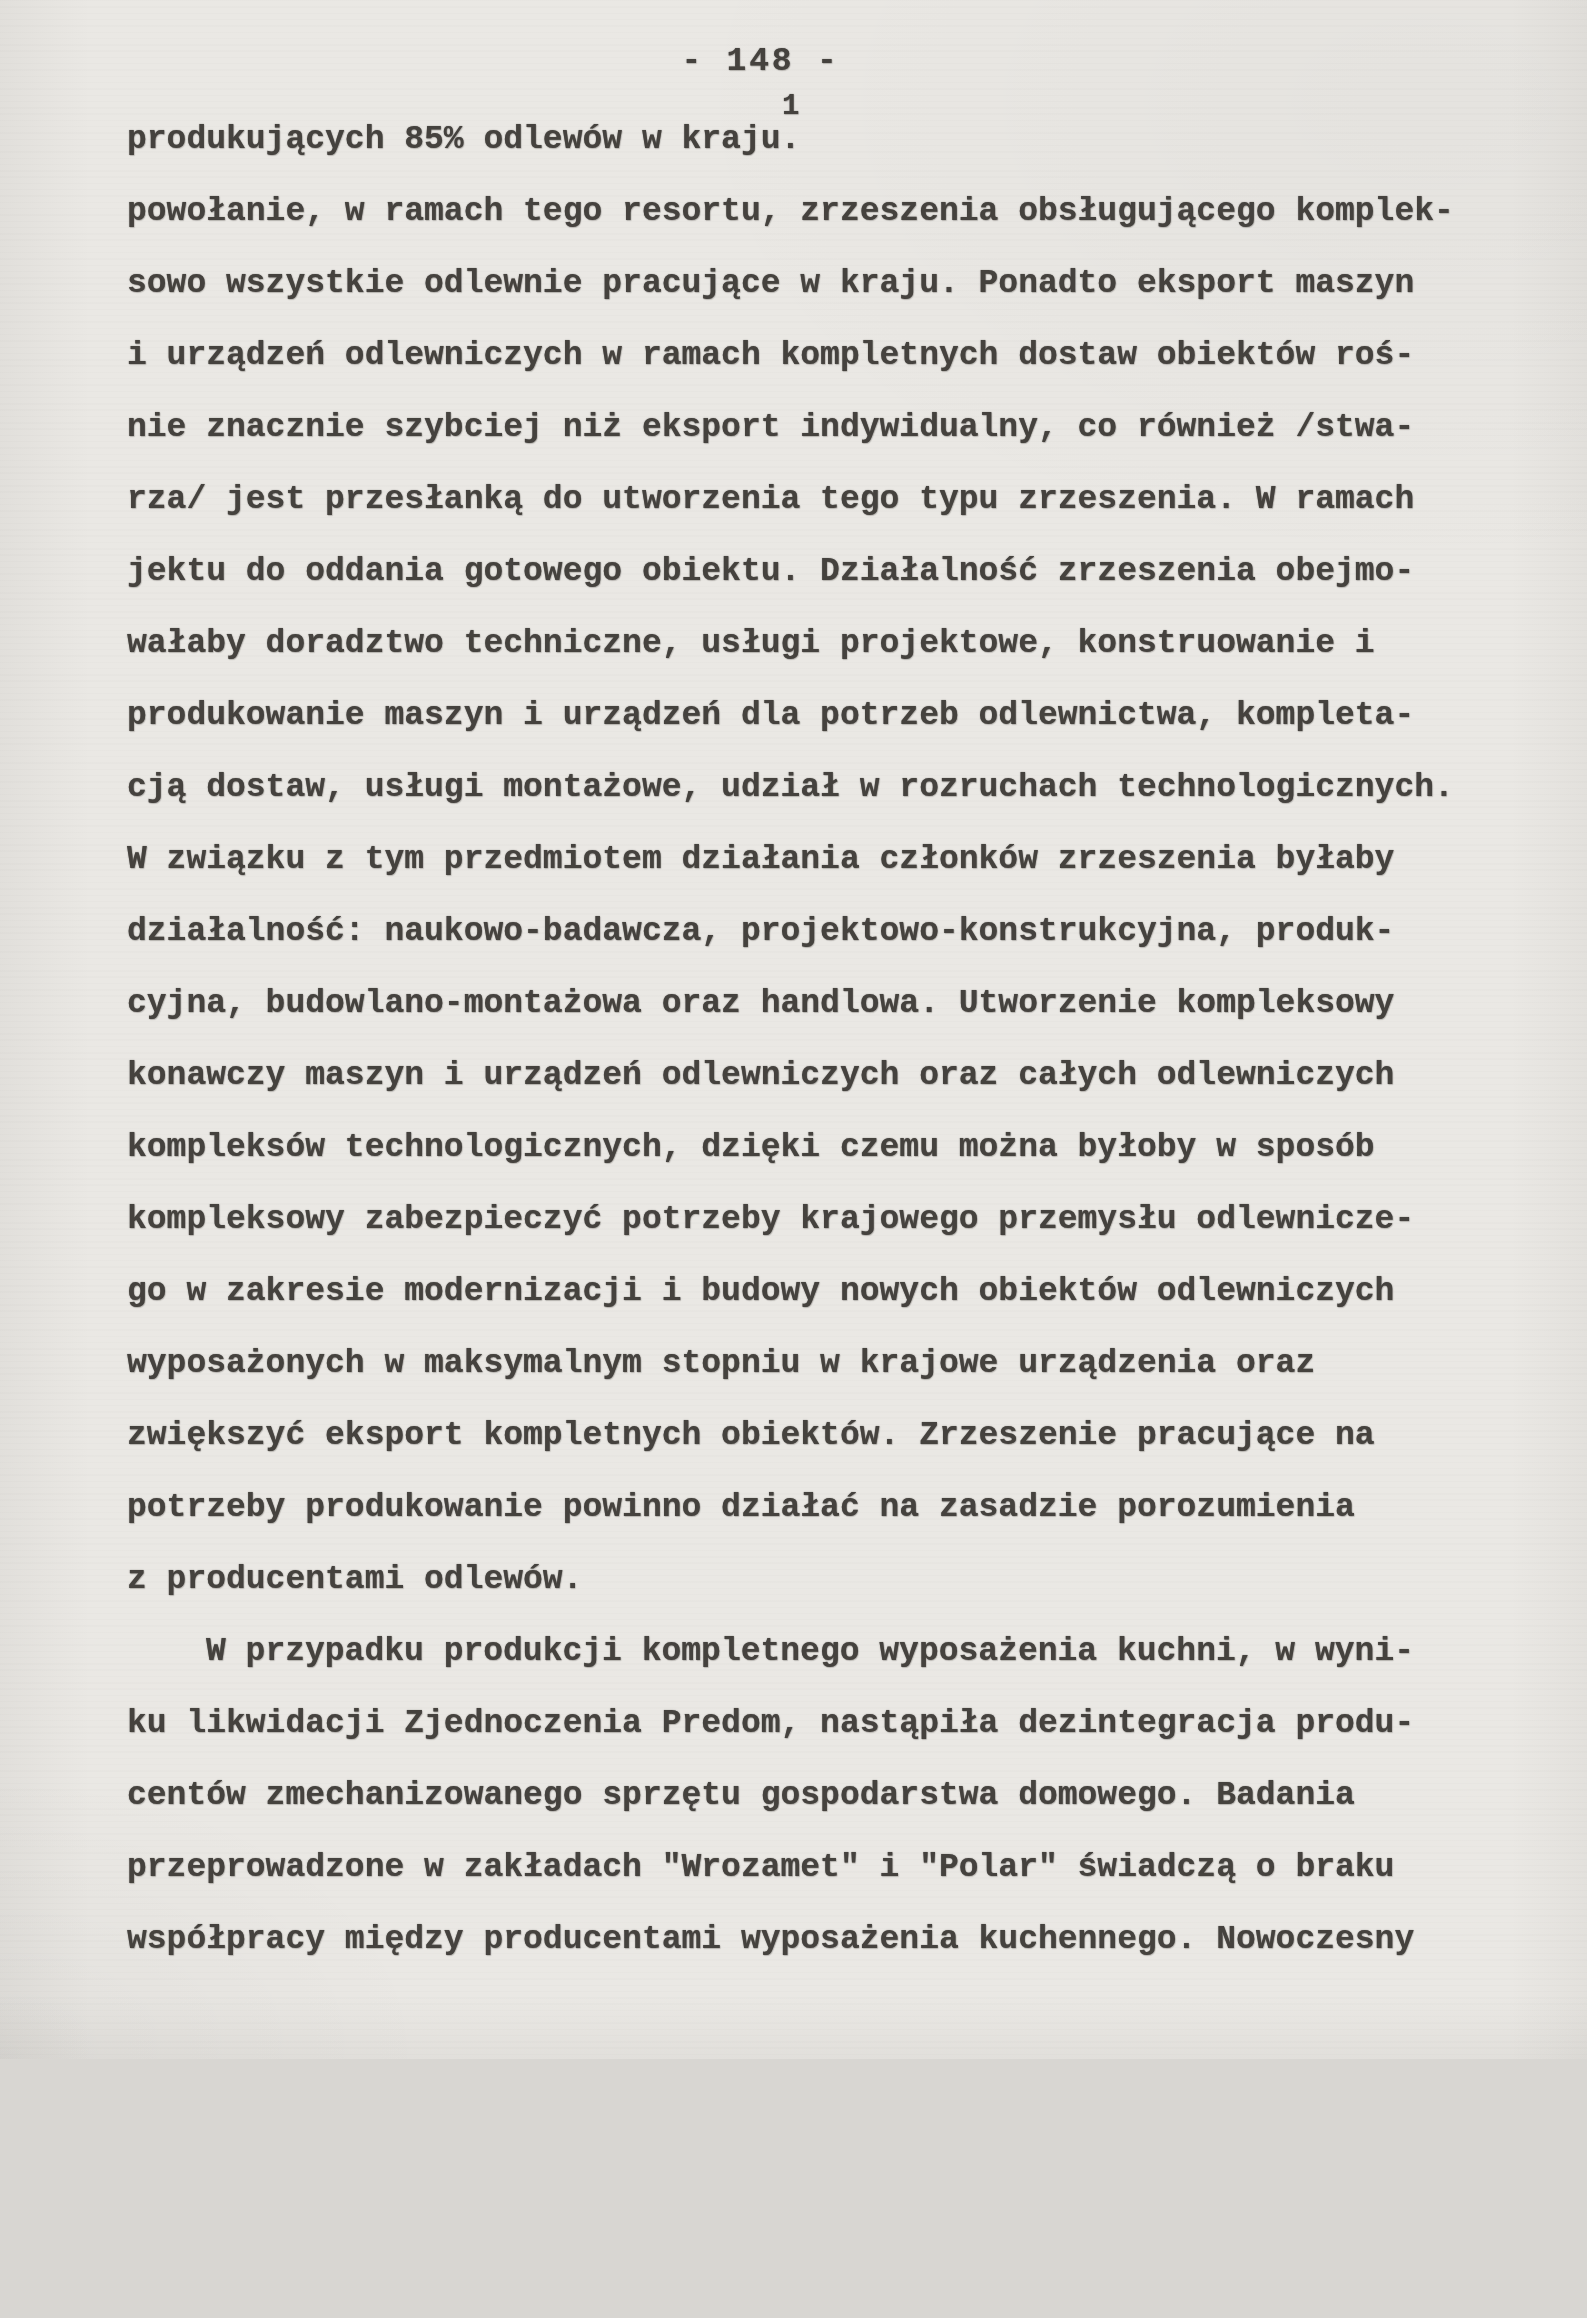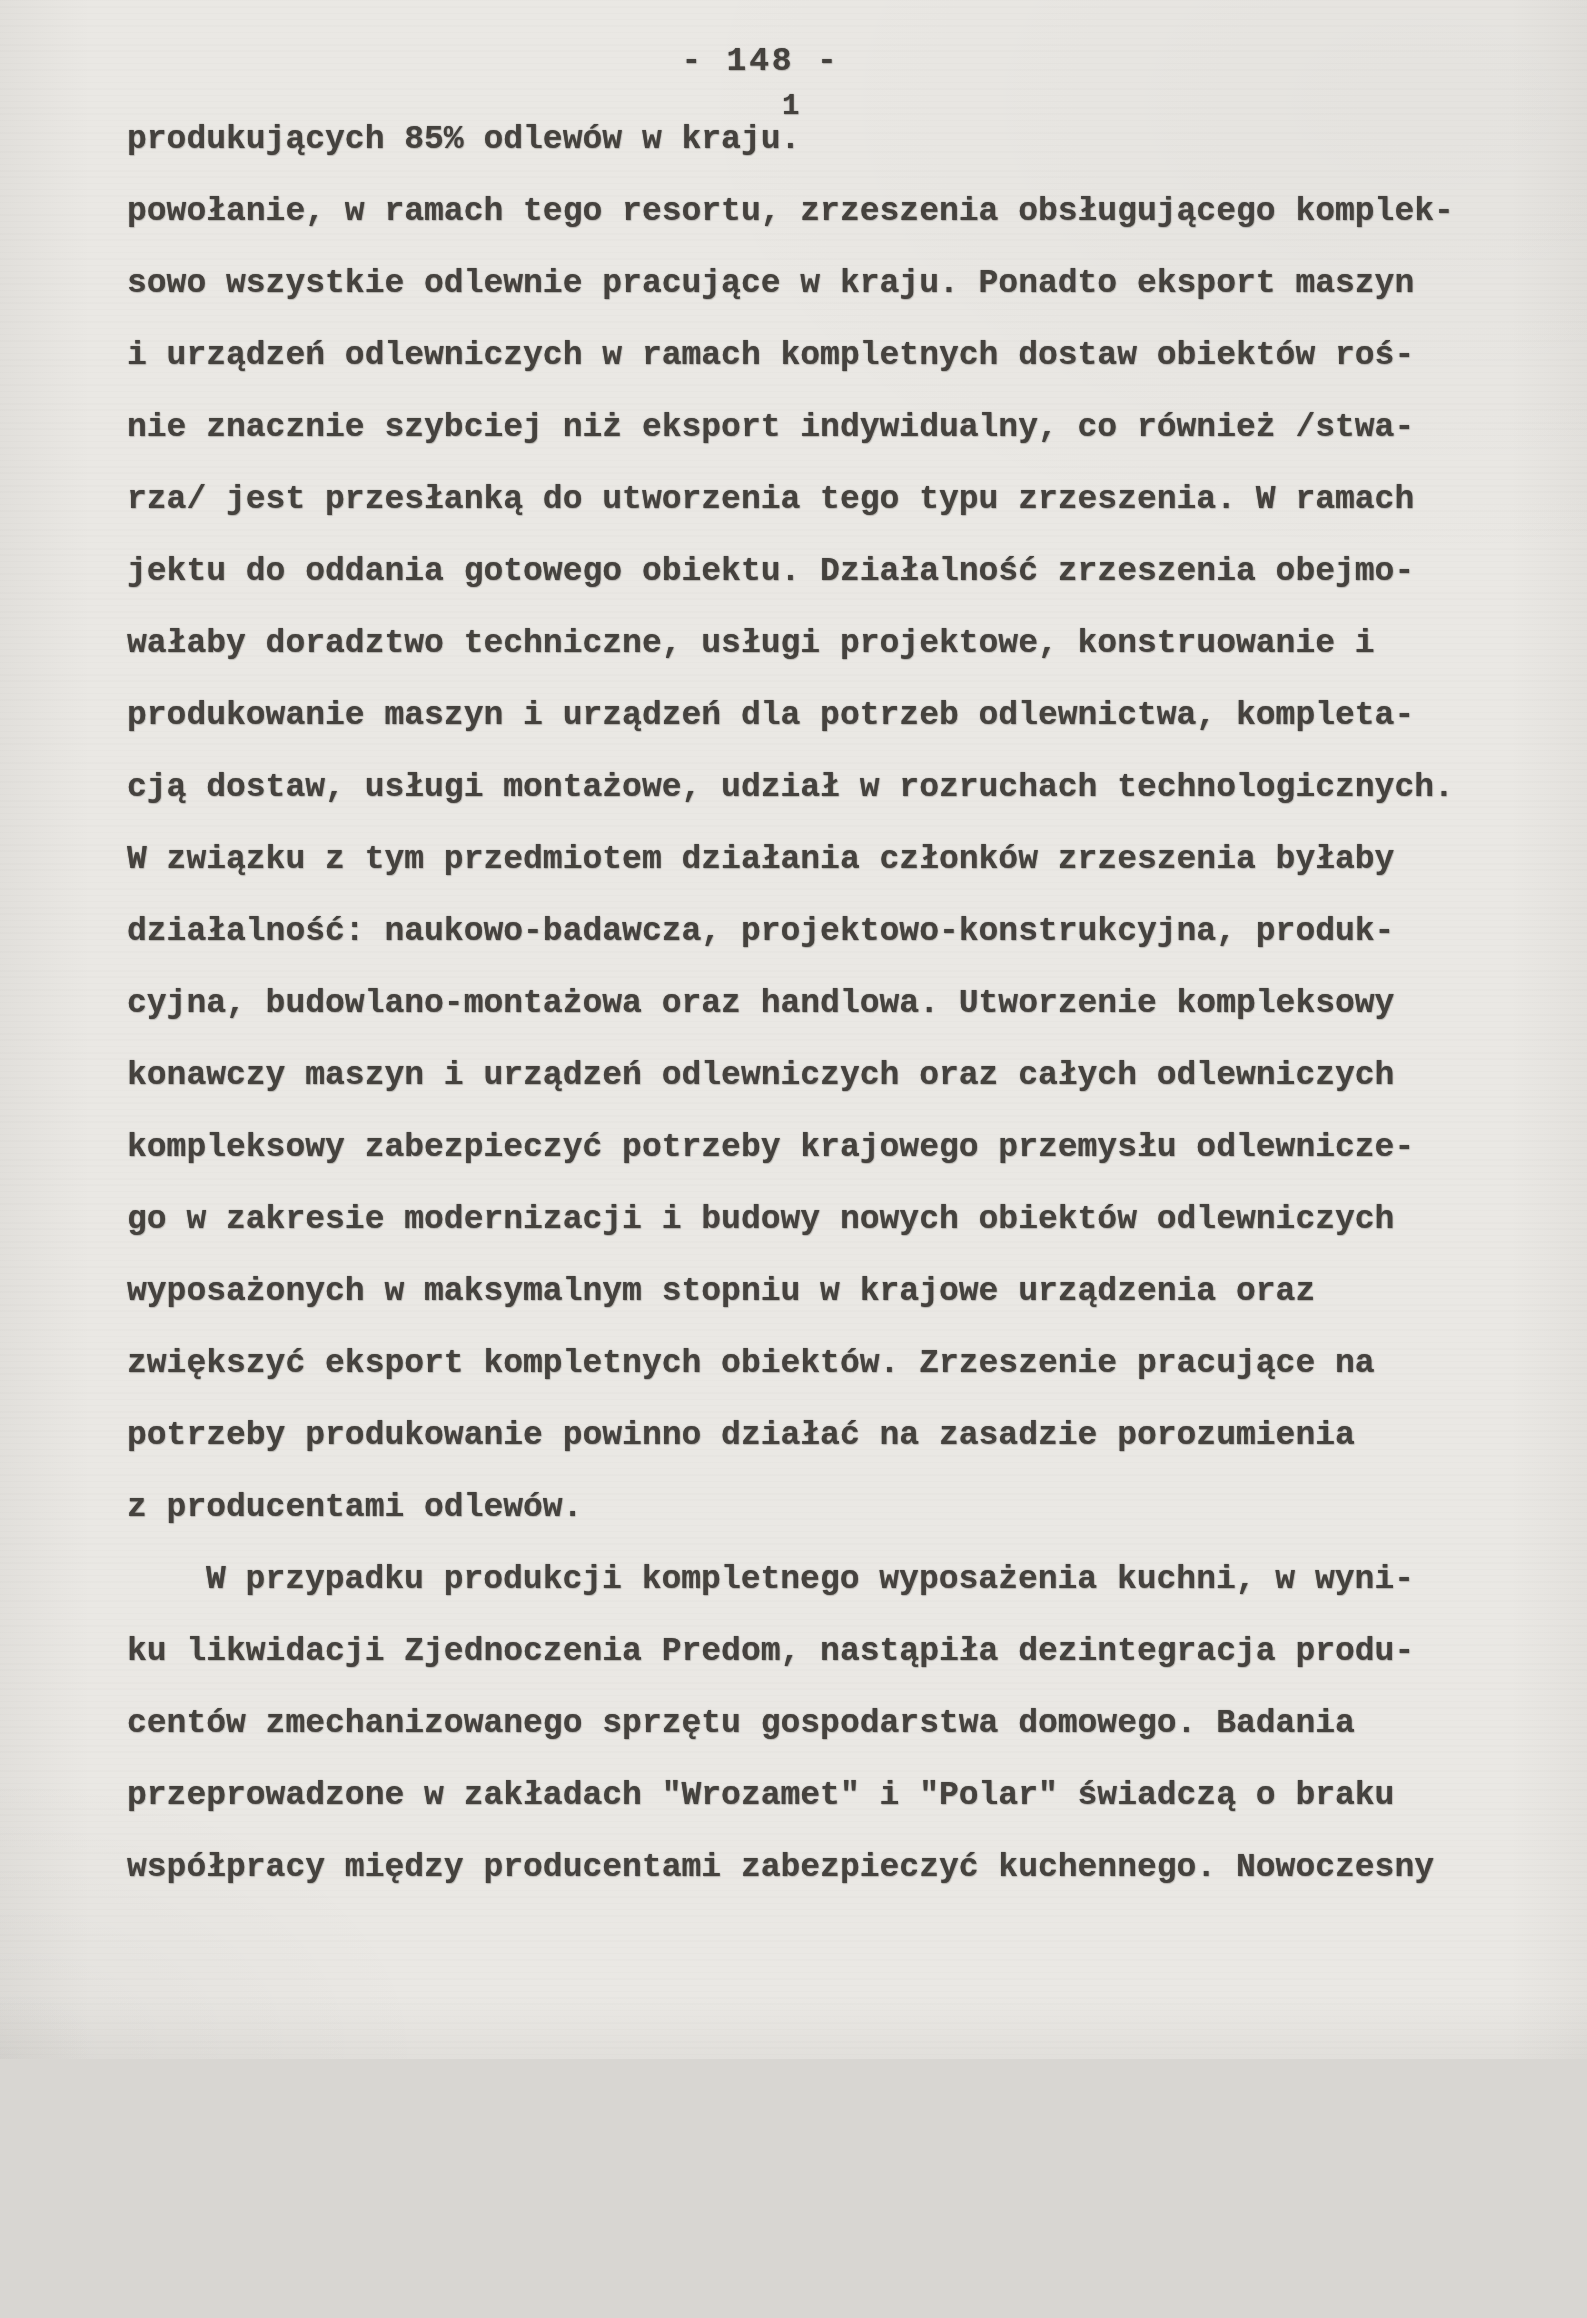--- a/index.html
+++ b/index.html
@@ -114,34 +114,35 @@
         <div class="line">nie znacznie szybciej niż eksport indywidualny, co również /stwa-</div>
         <div class="line">rza/ jest przesłanką do utworzenia tego typu zrzeszenia. W ramach</div>
         <div class="line">jektu do oddania gotowego obiektu. Działalność zrzeszenia obejmo-</div>
         <div class="line">wałaby doradztwo techniczne, usługi projektowe, konstruowanie i</div>
         <div class="line">produkowanie maszyn i urządzeń dla potrzeb odlewnictwa, kompleta-</div>
         <div class="line">cją dostaw, usługi montażowe, udział w rozruchach technologicznych.</div>
         <div class="line">W związku z tym przedmiotem działania członków zrzeszenia byłaby</div>
         <div class="line">działalność: naukowo-badawcza, projektowo-konstrukcyjna, produk-</div>
         <div class="line">cyjna, budowlano-montażowa oraz handlowa. Utworzenie kompleksowy</div>
         <div class="line">konawczy maszyn i urządzeń odlewniczych oraz całych odlewniczych</div>
+        <div class="line">kompleksów technologicznych, dzięki czemu można byłoby w sposób</div>
         <div class="line">kompleksowy zabezpieczyć potrzeby krajowego przemysłu odlewnicze-</div>
         <div class="line">go w zakresie modernizacji i budowy nowych obiektów odlewniczych</div>
         <div class="line">wyposażonych w maksymalnym stopniu w krajowe urządzenia oraz</div>
         <div class="line">zwiększyć eksport kompletnych obiektów. Zrzeszenie pracujące na</div>
         <div class="line">potrzeby produkowanie powinno działać na zasadzie porozumienia</div>
         <div class="line">z producentami odlewów.</div>
       </div>
 
     <div class="para2">
         <div class="line">W przypadku produkcji kompletnego wyposażenia kuchni, w wyni-</div>
         <div class="line">ku likwidacji Zjednoczenia Predom, nastąpiła dezintegracja produ-</div>
         <div class="line">centów zmechanizowanego sprzętu gospodarstwa domowego. Badania</div>
         <div class="line">przeprowadzone w zakładach "Wrozamet" i "Polar" świadczą o braku</div>
-        <div class="line">współpracy między producentami zabezpieczyć kuchennego. Nowoczesny</div>
+        <div class="line">współpracy między producentami wyposażenia kuchennego. Nowoczesny</div>
       </div>
 
   </div>
 
   <div class="scan-crease"></div>
 
   <div class="footnote-separator"></div>
 
   <div class="footnote-line ink"><span class="fn-marker">1</span><span>Op. cit. Opracowanie PPiWO "Prodlew".</span></div>
 

